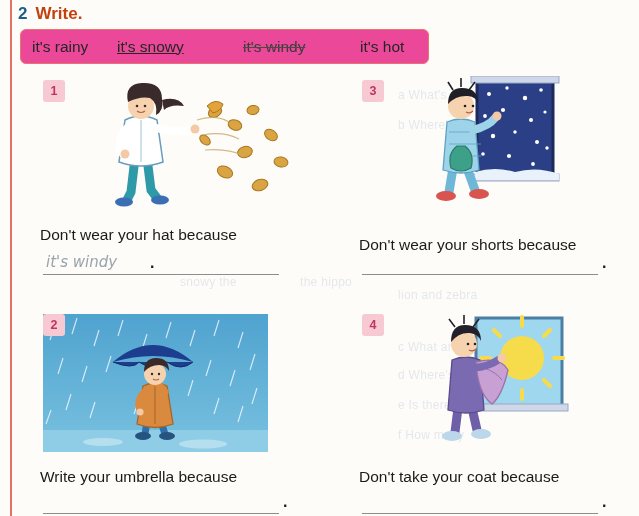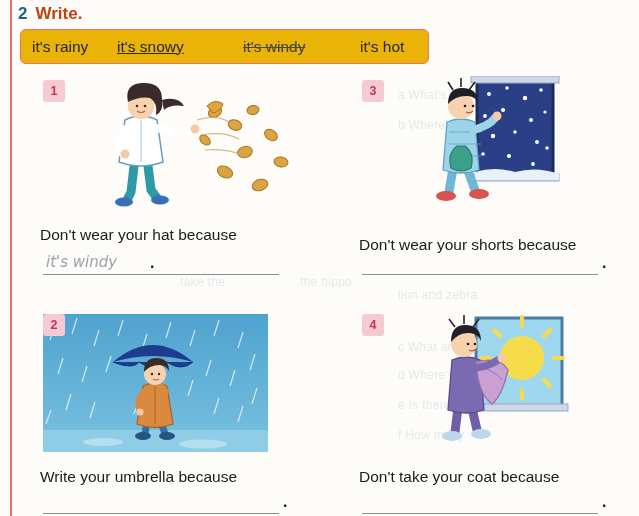--- a/index.html
+++ b/index.html
@@ -62,21 +62,21 @@
 
   
   .wordbank {
     position: absolute;
     left: 20px;
     top: 29px;
     width: 409px;
     height: 35px;
     border: 1.5px solid #e8756b;
     border-radius: 6px;
-    background: #eab308;
+    background: #ec4899;
     display: flex;
     align-items: center;
     box-sizing: border-box;
   }
   .wordbank .wb-item {
     font-size: 15.5px;
     color: #262626;
     white-space: nowrap;
     position: absolute;
   }
@@ -177,21 +177,21 @@
 </head>
 <body>
 
 <div class="page">
 
   <div class="left-margin-line"></div>
 
   <div>
     <div class="ghost" style="left:398px;top:88px;">a What's a</div>
     <div class="ghost" style="left:398px;top:118px;">b Where's the</div>
-    <div class="ghost" style="left:180px;top:275px;">take the</div>
+    <div class="ghost" style="left:180px;top:275px;">snowy the</div>
     <div class="ghost" style="left:300px;top:275px;">the hippo</div>
     <div class="ghost" style="left:398px;top:288px;">lion and zebra</div>
     <div class="ghost" style="left:398px;top:340px;">c What are</div>
     <div class="ghost" style="left:398px;top:368px;">d Where's</div>
     <div class="ghost" style="left:398px;top:398px;">e Is there a</div>
     <div class="ghost" style="left:398px;top:428px;">f How many</div>
   </div>
 
   <div class="ex-header">
     <span class="ex-num">2</span>

